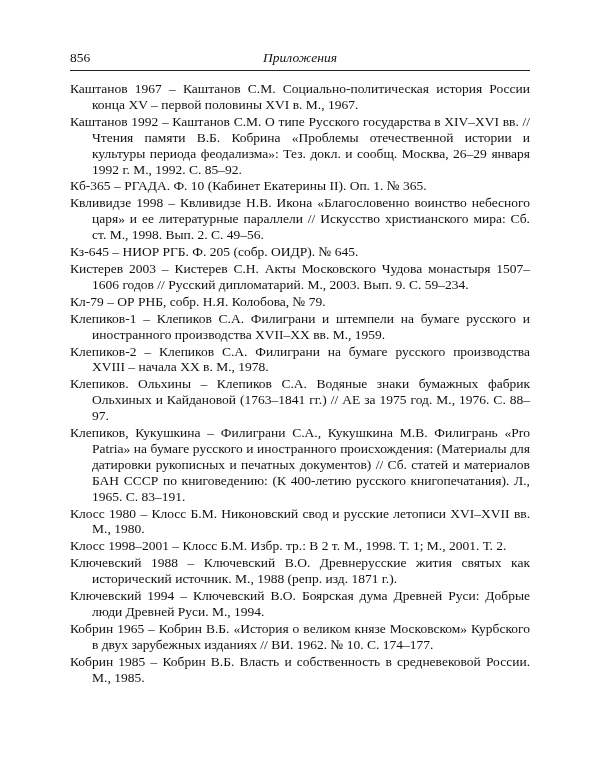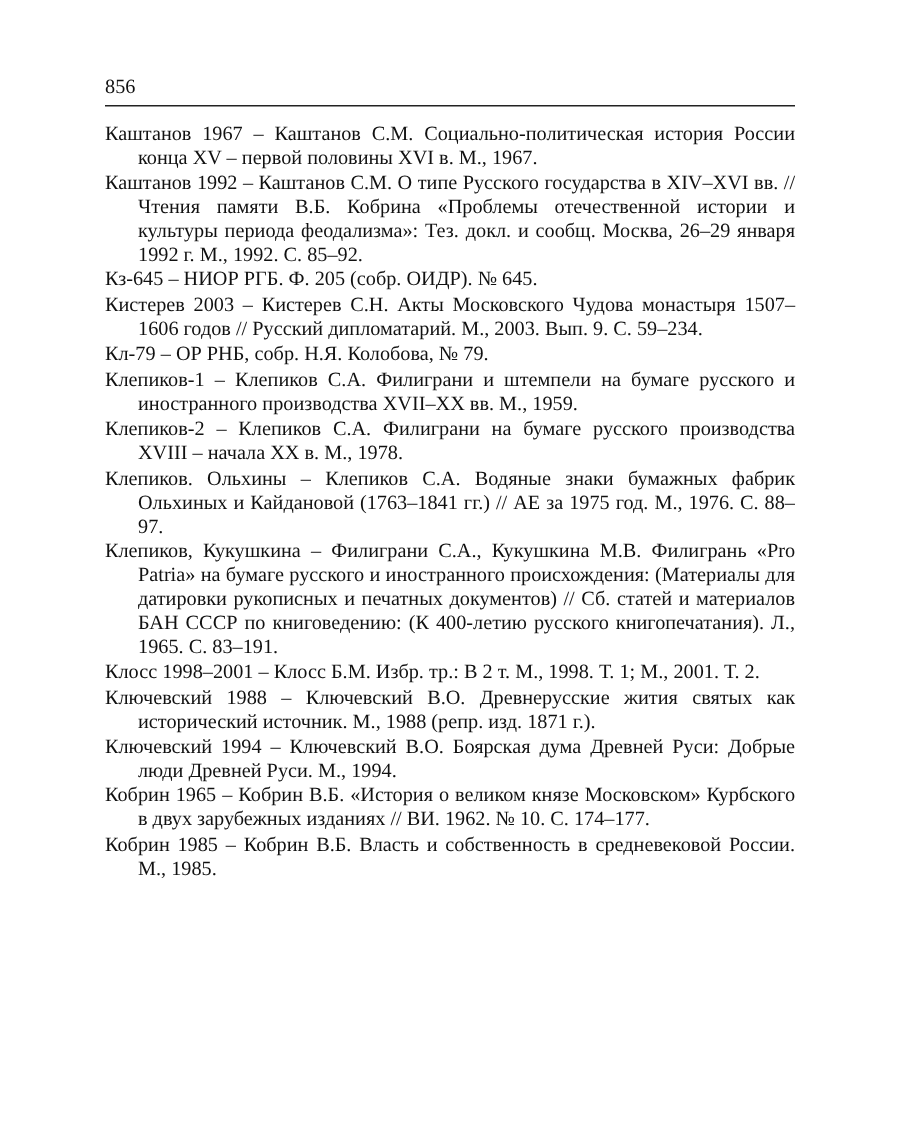--- a/index.html
+++ b/index.html
@@ -13,31 +13,35 @@
   .entries { position: absolute; left: 70px; top: 81px; width: 460px; }
   .entry { font-size: 13.5px; line-height: 15.9px; text-align: justify;
            padding-left: 22px; text-indent: -22px; margin: 0 0 1px 0; }
   .entry .auth { }
 </style>
 </head>
 <body>
 
 <div class="header">
   <span class="page-num">856</span>
+  <span class="running-title">Приложения</span>
 </div>
 
 <div class="entries">
   <p class="entry"><span>Каштанов 1967</span><span> – </span><span class="auth">Каштанов С.М.</span> <span>Социально-политическая история России конца XV – первой половины XVI в. М., 1967.</span></p>
   <p class="entry"><span>Каштанов 1992</span><span> – </span><span class="auth">Каштанов С.М.</span> <span>О типе Русского государства в XIV–XVI вв. // Чтения памяти В.Б. Кобрина «Проблемы отечественной истории и культуры периода феодализма»: Тез. докл. и сообщ. Москва, 26–29 января 1992 г. М., 1992. С. 85–92.</span></p>
+  <p class="entry"><span>Кб-365</span><span> – </span><span>РГАДА. Ф. 10 (Кабинет Екатерины II). Оп. 1. № 365.</span></p>
+  <p class="entry"><span>Квливидзе 1998</span><span> – </span><span class="auth">Квливидзе Н.В.</span> <span>Икона «Благословенно воинство небесного царя» и ее литературные параллели // Искусство христианского мира: Сб. ст. М., 1998. Вып. 2. С. 49–56.</span></p>
   <p class="entry"><span>Кз-645</span><span> – </span><span>НИОР РГБ. Ф. 205 (собр. ОИДР). № 645.</span></p>
   <p class="entry"><span>Кистерев 2003</span><span> – </span><span class="auth">Кистерев С.Н.</span> <span>Акты Московского Чудова монастыря 1507–1606 годов // Русский дипломатарий. М., 2003. Вып. 9. С. 59–234.</span></p>
   <p class="entry"><span>Кл-79</span><span> – </span><span>ОР РНБ, собр. Н.Я. Колобова, № 79.</span></p>
   <p class="entry"><span>Клепиков-1</span><span> – </span><span class="auth">Клепиков С.А.</span> <span>Филиграни и штемпели на бумаге русского и иностранного производства XVII–XX вв. М., 1959.</span></p>
   <p class="entry"><span>Клепиков-2</span><span> – </span><span class="auth">Клепиков С.А.</span> <span>Филиграни на бумаге русского производства XVIII – начала XX в. М., 1978.</span></p>
   <p class="entry"><span>Клепиков. Ольхины</span><span> – </span><span class="auth">Клепиков С.А.</span> <span>Водяные знаки бумажных фабрик Ольхиных и Кайдановой (1763–1841 гг.) // АЕ за 1975 год. М., 1976. С. 88–97.</span></p>
   <p class="entry"><span>Клепиков, Кукушкина</span><span> – </span><span class="auth">Филиграни С.А., Кукушкина М.В.</span> <span>Филигрань «Pro Patria» на бумаге русского и иностранного происхождения: (Материалы для датировки рукописных и печатных документов) // Сб. статей и материалов БАН СССР по книговедению: (К 400-летию русского книгопечатания). Л., 1965. С. 83–191.</span></p>
+  <p class="entry"><span>Клосс 1980</span><span> – </span><span class="auth">Клосс Б.М.</span> <span>Никоновский свод и русские летописи XVI–XVII вв. М., 1980.</span></p>
   <p class="entry"><span>Клосс 1998–2001</span><span> – </span><span class="auth">Клосс Б.М.</span> <span>Избр. тр.: В 2 т. М., 1998. Т. 1; М., 2001. Т. 2.</span></p>
   <p class="entry"><span>Ключевский 1988</span><span> – </span><span class="auth">Ключевский В.О.</span> <span>Древнерусские жития святых как исторический источник. М., 1988 (репр. изд. 1871 г.).</span></p>
   <p class="entry"><span>Ключевский 1994</span><span> – </span><span class="auth">Ключевский В.О.</span> <span>Боярская дума Древней Руси: Добрые люди Древней Руси. М., 1994.</span></p>
   <p class="entry"><span>Кобрин 1965</span><span> – </span><span class="auth">Кобрин В.Б.</span> <span>«История о великом князе Московском» Курбского в двух зарубежных изданиях // ВИ. 1962. № 10. С. 174–177.</span></p>
   <p class="entry"><span>Кобрин 1985</span><span> – </span><span class="auth">Кобрин В.Б.</span> <span>Власть и собственность в средневековой России. М., 1985.</span></p>
 
 </div>
 
 </body></html>

